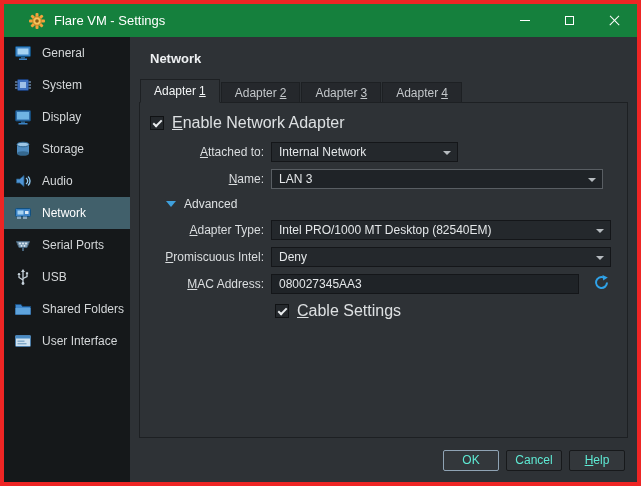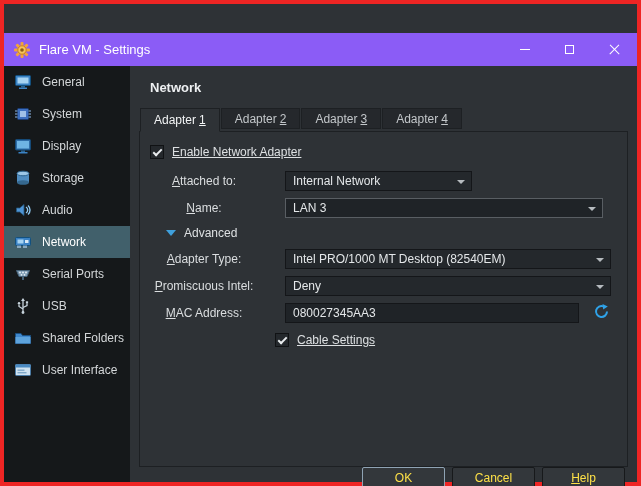--- a/index.html
+++ b/index.html
@@ -1,20 +1,20 @@
 <!DOCTYPE html>
 <html><head>
 <meta charset="utf-8">
 <style>
   html,body{margin:0;padding:0;}
   body{width:641px;height:486px;position:relative;font-family:"Liberation Sans",sans-serif;background:#1e1e1e;overflow:hidden;}
   .window{position:absolute;left:0;top:0;width:641px;height:486px;box-sizing:border-box;border:4px solid #ee2524;background:#2e3236;display:flex;flex-direction:column;}
 
   
-  .titlebar{flex:0 0 33px;height:33px;background:#8b5cf6;display:flex;align-items:center;padding-left:9px;margin-top:29px;}
+  .titlebar{flex:0 0 33px;height:33px;background:#15803d;display:flex;align-items:center;padding-left:24px;}
   .app-icon{width:18px;height:18px;display:flex;align-items:center;justify-content:center;}
   .title{color:#ffffff;font-size:13px;margin-left:8px;}
   .win-controls{margin-left:auto;display:flex;height:100%;}
   .win-btn{width:45px;height:100%;display:flex;align-items:center;justify-content:center;position:relative;background:transparent;border:none;cursor:default;}
   .glyph-min{width:10px;height:1px;background:#fff;display:block;}
   .glyph-max{width:9px;height:9px;border:1px solid #fff;display:block;box-sizing:border-box;}
   .close-wrap{position:relative;width:13px;height:13px;}
   .bar{position:absolute;left:0;top:6px;width:13px;height:1.4px;background:#fff;}
   .bar.a{transform:rotate(45deg);}
   .bar.b{transform:rotate(-45deg);}
@@ -22,51 +22,51 @@
   
   .wbody{flex:1;display:flex;min-height:0;}
   .sidebar{flex:0 0 126px;width:126px;background:#15181a;padding-top:0;box-sizing:border-box;}
   .side-item{height:32px;display:flex;align-items:center;padding-left:9px;gap:9px;color:#d4d7d9;font-size:12px;cursor:default;}
   .side-item.selected{background:#41606b;color:#ffffff;}
   .icon{width:20px;height:20px;display:flex;align-items:center;justify-content:center;flex:0 0 20px;}
 
   
   .main{flex:1;display:flex;flex-direction:column;min-width:0;background:#2e3236;}
   .main-title{margin:14px 0 13px 20px;color:#eef0f2;font-weight:bold;font-size:13px;}
-  .tabs{display:flex;margin:0 0 -1px 10px;height:24px;position:relative;z-index:3;}
+  .tabs{display:flex;align-items:flex-end;margin:0 0 -1px 10px;height:24px;position:relative;z-index:3;}
   .tab{box-sizing:border-box;display:flex;align-items:center;padding:0 13px;font-size:12px;color:#c3c7ca;background:#25282c;border:1px solid #1d2023;height:21px;margin-right:1px;cursor:default;}
   .tab.active{background:#2e3236;color:#f2f4f5;height:24px;border-bottom:1px solid #2e3236;}
   .content{border:1px solid #1d2023;margin:0 9px;flex:0 0 336px;box-sizing:border-box;padding:10px 8px 0 4px;position:relative;z-index:1;}
 
   .row{display:flex;align-items:center;margin-bottom:7px;height:20px;}
-  .field-label{flex:0 0 120px;width:120px;text-align:center;margin-right:21px;color:#dbdee0;font-size:12px;white-space:nowrap;}
+  .field-label{flex:0 0 120px;width:120px;text-align:right;margin-right:7px;color:#dbdee0;font-size:12px;white-space:nowrap;}
   .mn{text-decoration:underline;}
   .tab .mn{margin-left:3px;}
 
   .combo,.edit{height:20px;box-sizing:border-box;background:#24282c;border:1px solid #141619;display:flex;align-items:center;padding:0 7px;color:#e4e7e9;font-size:12px;position:relative;}
   .combo{padding-right:28px;}
   .combo-arrow{position:absolute;right:6px;top:8px;width:0;height:0;border-left:4px solid transparent;border-right:4px solid transparent;border-top:4px solid #b6bbbf;}
   .combo.attached{flex:0 0 187px;width:187px;}
   .combo.wide{flex:1;margin-right:8px;}
   .combo.namebox{flex:1;margin-right:16px;background:#1f2327;border-color:#595e63;}
 
   input.edit{flex:1;outline:none;background:#1f2327;font-family:"Liberation Sans",sans-serif;}
   .refresh-btn{flex:0 0 18px;width:18px;height:18px;margin-left:13px;margin-right:9px;background:transparent;border:none;padding:0;display:flex;align-items:center;justify-content:center;cursor:default;}
 
   .checkbox{width:14px;height:14px;box-sizing:border-box;background:#24282c;border:1px solid #101214;position:relative;flex:0 0 14px;}
   .checkbox.checked::after{content:"";position:absolute;left:2px;top:3px;width:7px;height:3px;border-left:2px solid #e8ebed;border-bottom:2px solid #e8ebed;transform:rotate(-45deg);}
-  .chk-label{margin-left:8px;font-size:12px;color:#dde0e2;text-decoration:underline;}
+  .chk-label{margin-left:8px;font-size:16px;color:#dde0e2;}
   .row.enable{margin-left:6px;margin-bottom:9px;}
   .row.advanced{margin-left:22px;height:16px;margin-bottom:8px;}
   .adv-arrow{width:0;height:0;border-left:5px solid transparent;border-right:5px solid transparent;border-top:6px solid #3fa0dc;margin-right:8px;}
   .adv-label{font-size:12px;color:#dde0e2;}
   .row.cable{margin-left:131px;}
 
   .footer{flex:1;display:flex;align-items:center;justify-content:flex-end;padding-right:12px;gap:7px;}
-  .btn{width:83px;height:21px;box-sizing:border-box;background:#33373b;border:1px solid #17191b;color:#fde047;font-size:12px;font-family:"Liberation Sans",sans-serif;border-radius:2px;display:flex;align-items:center;justify-content:center;cursor:default;padding:0;}
+  .btn{width:56px;height:21px;box-sizing:border-box;background:#33373b;border:1px solid #17191b;color:#5eead4;font-size:12px;font-family:"Liberation Sans",sans-serif;border-radius:2px;display:flex;align-items:center;justify-content:center;cursor:default;padding:0;}
   .btn.ok{border-color:#8fa3b4;}
 </style>
 </head>
 <body>
 
 <div class="window">
 
   <div class="titlebar">
     <span class="app-icon">
       <svg width="18" height="18" viewBox="0 0 18 18">

